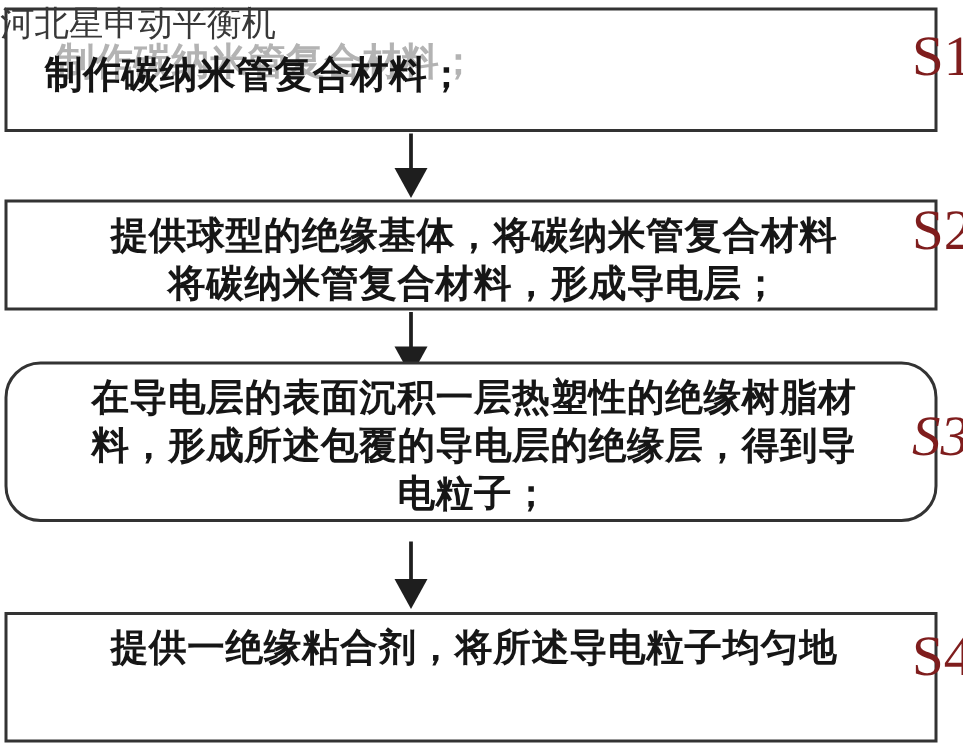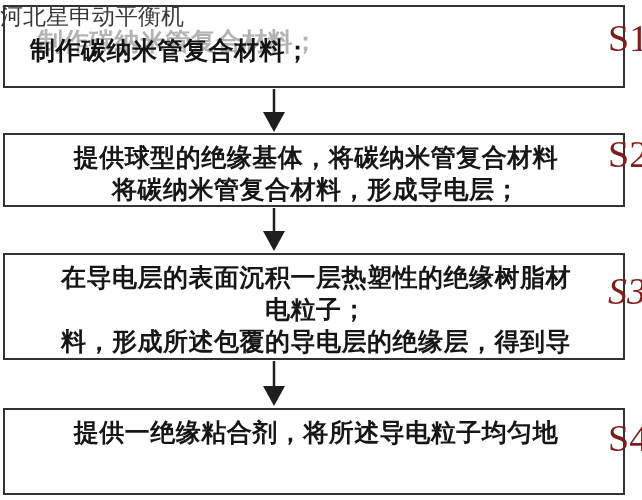--- a/index.html
+++ b/index.html
@@ -38,21 +38,21 @@
   }
   .box .pad {
     padding: 6px 4px 0 8px;
     text-align: center;
   }
   .tline {
     white-space: nowrap;
   }
   .box1 { top: 5px;   height: 83px; }
   .box2 { top: 133px; height: 74px; }
-  .box3 { top: 253px; height: 107px; }
+  .box3 { top: 241px; height: 107px; border-radius: 24px; }
   .box4 { top: 408px; height: 87px; }
   .b1-ghost {
     position: absolute;
     left: 33px;
     top: 21px;
     color: #b3b3b3;
     font-weight: 700;
     white-space: nowrap;
     line-height: 26px;
   }
@@ -62,21 +62,21 @@
     top: 30px;
     color: #141414;
     font-weight: 700;
     white-space: nowrap;
     line-height: 26px;
   }
   .watermark {
     position: absolute;
     left: 0;
     top: 3px;
-    font-family: Liberation Serif, serif;
+    font-family: Liberation Mono, monospace;
     font-weight: 400;
     font-size: 23px;
     line-height: 28px;
     letter-spacing: 0px;
     color: #383838;
     white-space: nowrap;
   }
   .slabel {
     position: absolute;
     left: 608px;
@@ -125,22 +125,22 @@
   <div class="box box2">
     <div class="pad">
       <div class="tline">提供球型的绝缘基体，将碳纳米管复合材料</div>
       <div class="tline">将碳纳米管复合材料，形成导电层；</div>
     </div>
   </div>
 
   <div class="box box3">
     <div class="pad">
       <div class="tline">在导电层的表面沉积一层热塑性的绝缘树脂材</div>
+      <div class="tline">料，形成所述包覆的导电层的绝缘层，得到导</div>
       <div class="tline">电粒子；</div>
-      <div class="tline">料，形成所述包覆的导电层的绝缘层，得到导</div>
     </div>
   </div>
 
   <div class="box box4">
     <div class="pad">
       <div class="tline">提供一绝缘粘合剂，将所述导电粒子均匀地</div>
     </div>
   </div>
 
   <div class="slabel slabel-1">S1</div>

